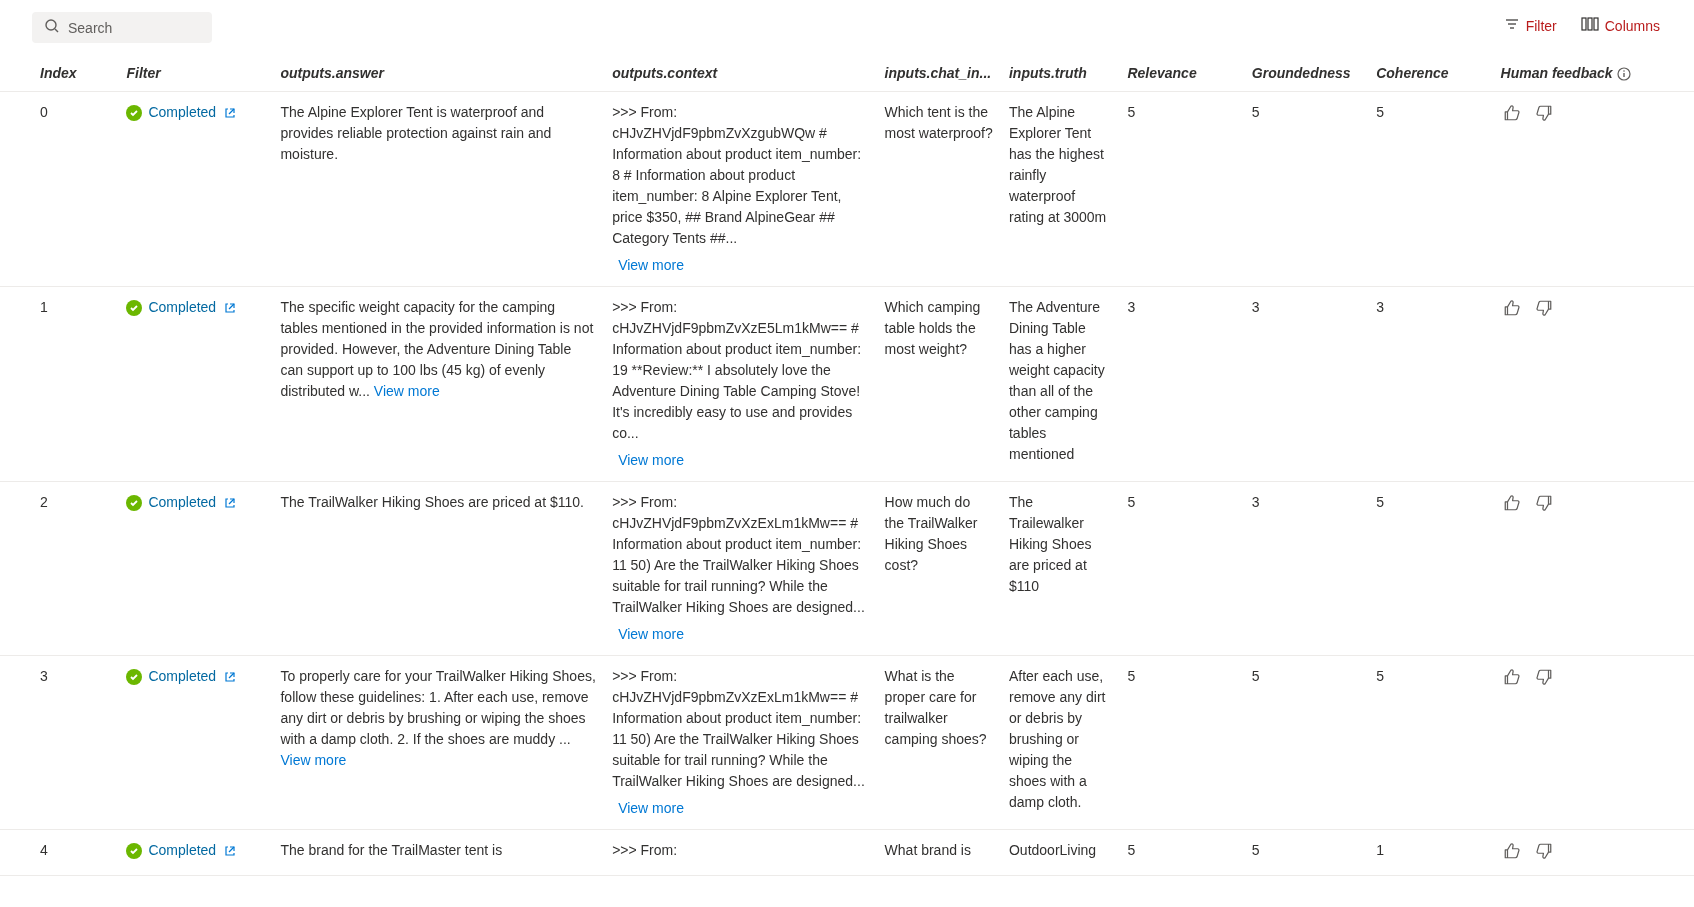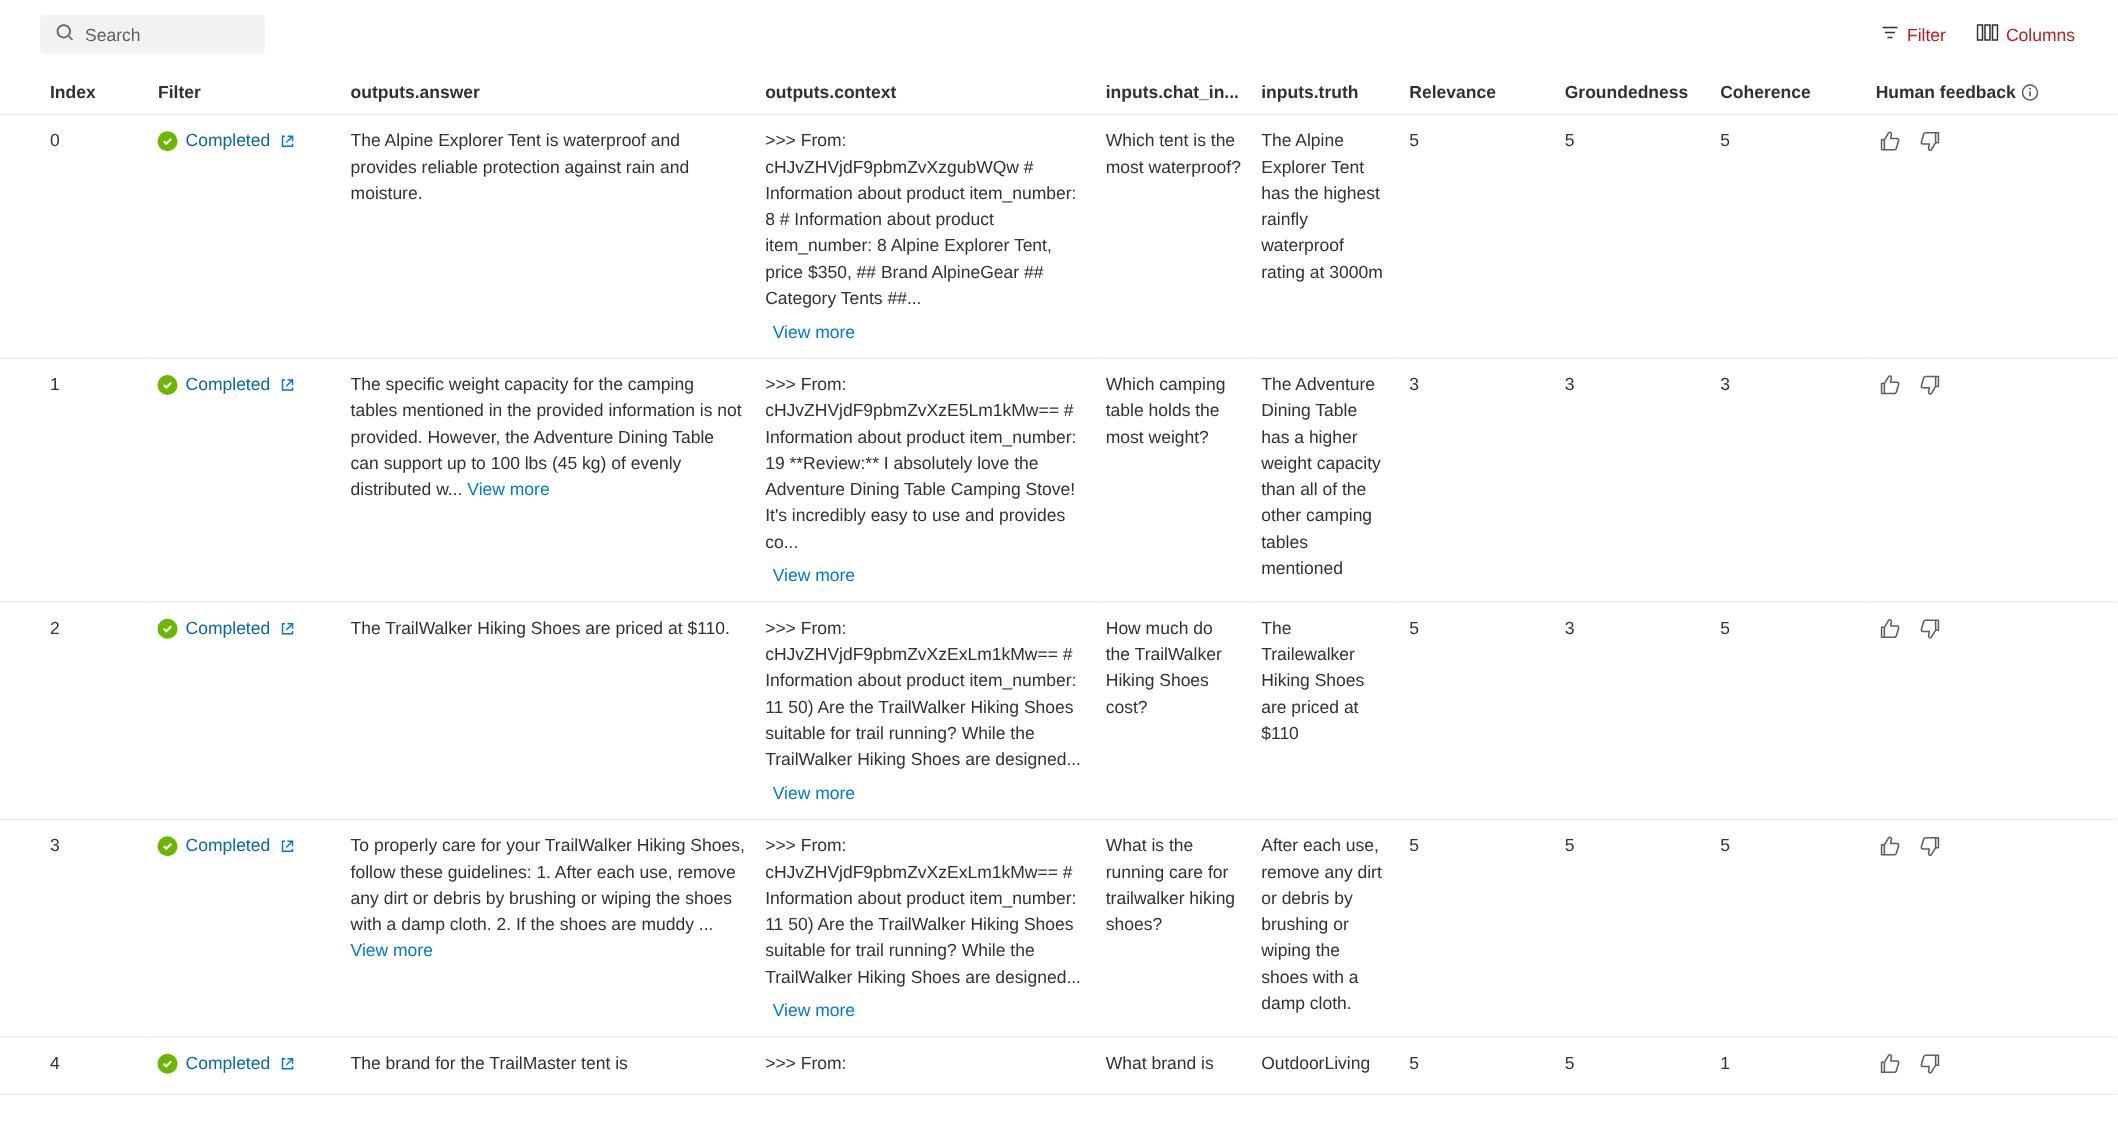--- a/index.html
+++ b/index.html
@@ -8,21 +8,21 @@
       box-sizing: border-box;
     }
     body {
       font-family: "Segoe UI", -apple-system, BlinkMacSystemFont, sans-serif;
       font-size: 14px;
       color: #323130;
       background: #fff;
     }
     .toolbar {
       display: flex;
-      align-items: center;
+      align-items: flex-start;
       justify-content: space-between;
       padding: 12px 32px 12px 32px;
     }
     .search-box {
       display: flex;
       align-items: center;
       background: #f3f2f1;
       border-radius: 4px;
       padding: 6px 12px;
       width: 180px;
@@ -62,20 +62,21 @@
     }
     thead th {
       text-align: left;
       font-weight: 600;
       font-size: 14px;
       padding: 10px 8px;
       border-bottom: 1px solid #edebe9;
       white-space: nowrap;
       overflow: hidden;
       text-overflow: ellipsis;
+      font-style: italic;
     }
     tbody td {
       padding: 10px 8px;
       border-bottom: 1px solid #edebe9;
       vertical-align: top;
       font-size: 14px;
       line-height: 1.5;
     }
     .col-index { width: 100px; padding-left: 40px; }
     .col-status { width: 130px; }
@@ -349,21 +350,21 @@
                 <line x1="10" y1="2" x2="5" y2="7" stroke="#0078d4" stroke-width="1.2"></line>
               </svg>
             </span>
       </span>
     </td>
     <td class="col-answer">
       <span>To properly care for your TrailWalker Hiking Shoes, follow these guidelines: 1. After each use, remove any dirt or debris by brushing or wiping the shoes with a damp cloth. 2. If the shoes are muddy ... </span><span class="view-more">View more</span>
     </td>
     <td class="col-context"><span>&gt;&gt;&gt; From: cHJvZHVjdF9pbmZvXzExLm1kMw== # Information about product item_number: 11 50) Are the TrailWalker Hiking Shoes suitable for trail running? While the TrailWalker Hiking Shoes are designed...</span>
        <span class="view-more-block">View more</span></td>
-    <td class="col-chat">What is the running care for trailwalker hiking shoes?</td>
+    <td class="col-chat">What is the proper care for trailwalker camping shoes?</td>
     <td class="col-truth">After each use, remove any dirt or debris by brushing or wiping the shoes with a damp cloth.</td>
     <td class="col-relevance">5</td>
     <td class="col-grounded">5</td>
     <td class="col-coherence">5</td>
     <td class="col-feedback">
       <span class="feedback-cell">
         <button class="thumb-btn"><svg width="18" height="18" viewBox="0 0 16 16" fill="none">
                 <path d="M2 7 H4 V14 H2 Z M4 7 L7 2 C8 1 9 2 9 3 L8.5 6 H13 C14 6 14.5 7 14 8 L12.5 13 C12 14 11.5 14 11 14 H4" stroke="#605e5c" stroke-width="1.1" fill="none" stroke-linejoin="round"></path>
               </svg></button>
         <button class="thumb-btn"><svg width="18" height="18" viewBox="0 0 16 16" fill="none">

